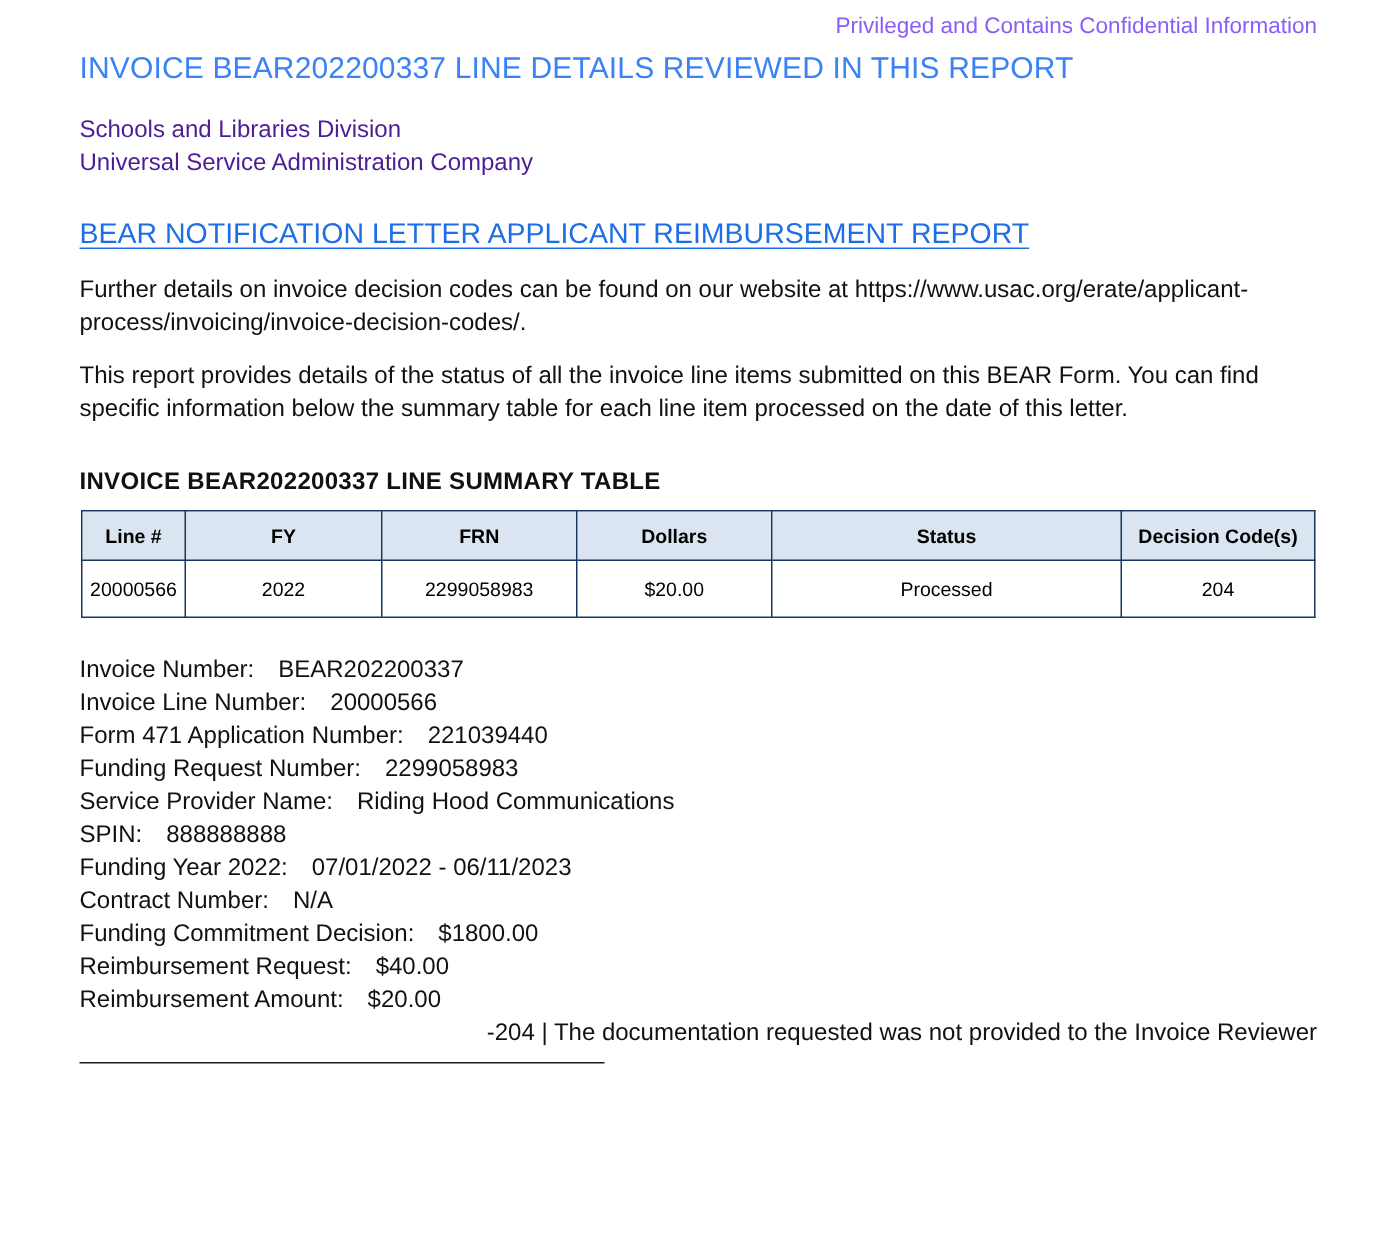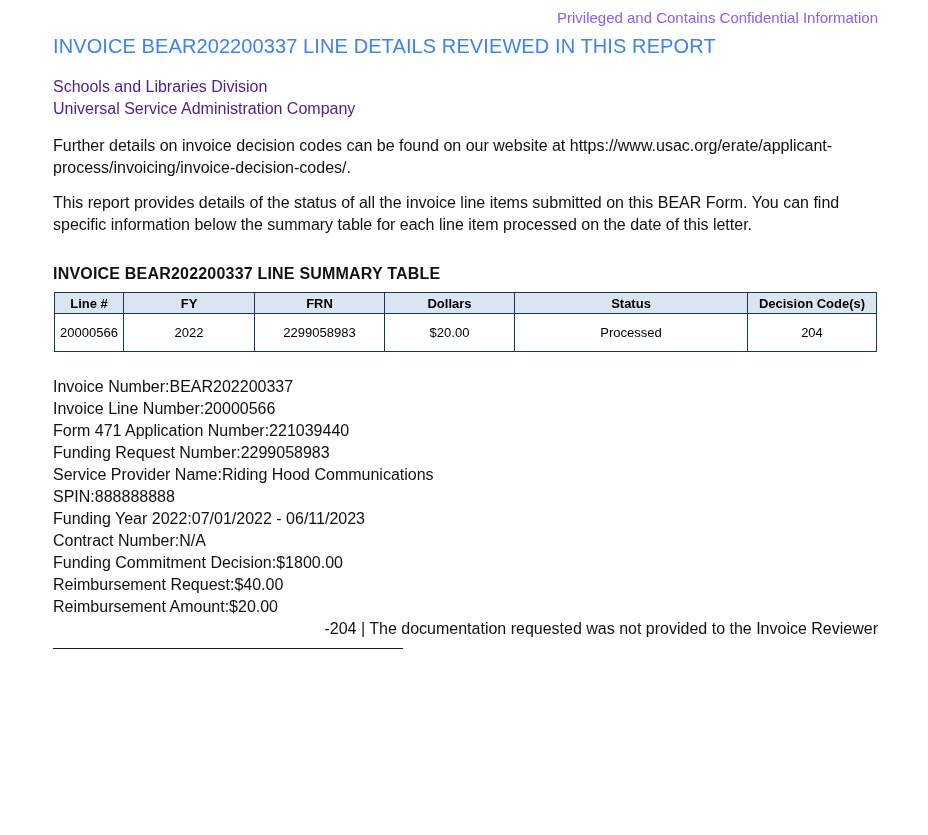--- a/index.html
+++ b/index.html
@@ -59,25 +59,25 @@
   table.summary th, table.summary td {
     border: 1px solid #17365d;
     text-align: center;
     vertical-align: middle;
     font-size: 13px;
     overflow: hidden;
   }
   table.summary th {
     background: #dbe5f1;
     font-weight: bold;
-    height: 21px;
+    height: 33px;
   }
   table.summary td { height: 38px; }
   .details { margin-top: 24px; font-size: 16px; line-height: 22px; color: #111111; }
-  .detail-line .value { margin-left: 0; }
+  .detail-line .value { margin-left: 16px; }
   .explanation { padding-left: 52px; text-align: right; }
   .bottom-rule {
     margin-top: 8px;
     width: 350px;
     border-top: 1.5px solid #1a1a1a;
     height: 0;
   }
 </style>
 </head>
 <body>
@@ -86,20 +86,21 @@
 
   <div class="confidential">Privileged and Contains Confidential Information</div>
 
   <div class="review-line">INVOICE BEAR202200337 LINE DETAILS REVIEWED IN THIS REPORT</div>
 
   <div class="org">
     <div>Schools and Libraries Division</div>
     <div>Universal Service Administration Company</div>
   </div>
 
+  <h1 class="report-title"><a>BEAR NOTIFICATION LETTER APPLICANT REIMBURSEMENT REPORT</a></h1>
 
   <p class="para note">Further details on invoice decision codes can be found on our website at https://www.usac.org/erate/applicant-process/invoicing/invoice-decision-codes/.</p>
 
   <p class="para intro">This report provides details of the status of all the invoice line items submitted on this BEAR Form. You can find specific information below the summary table for each line item processed on the date of this letter.</p>
 
   <div class="summary-heading">INVOICE BEAR202200337 LINE SUMMARY TABLE</div>
 
   <table class="summary">
     <colgroup>
       <col style="width:69px">

